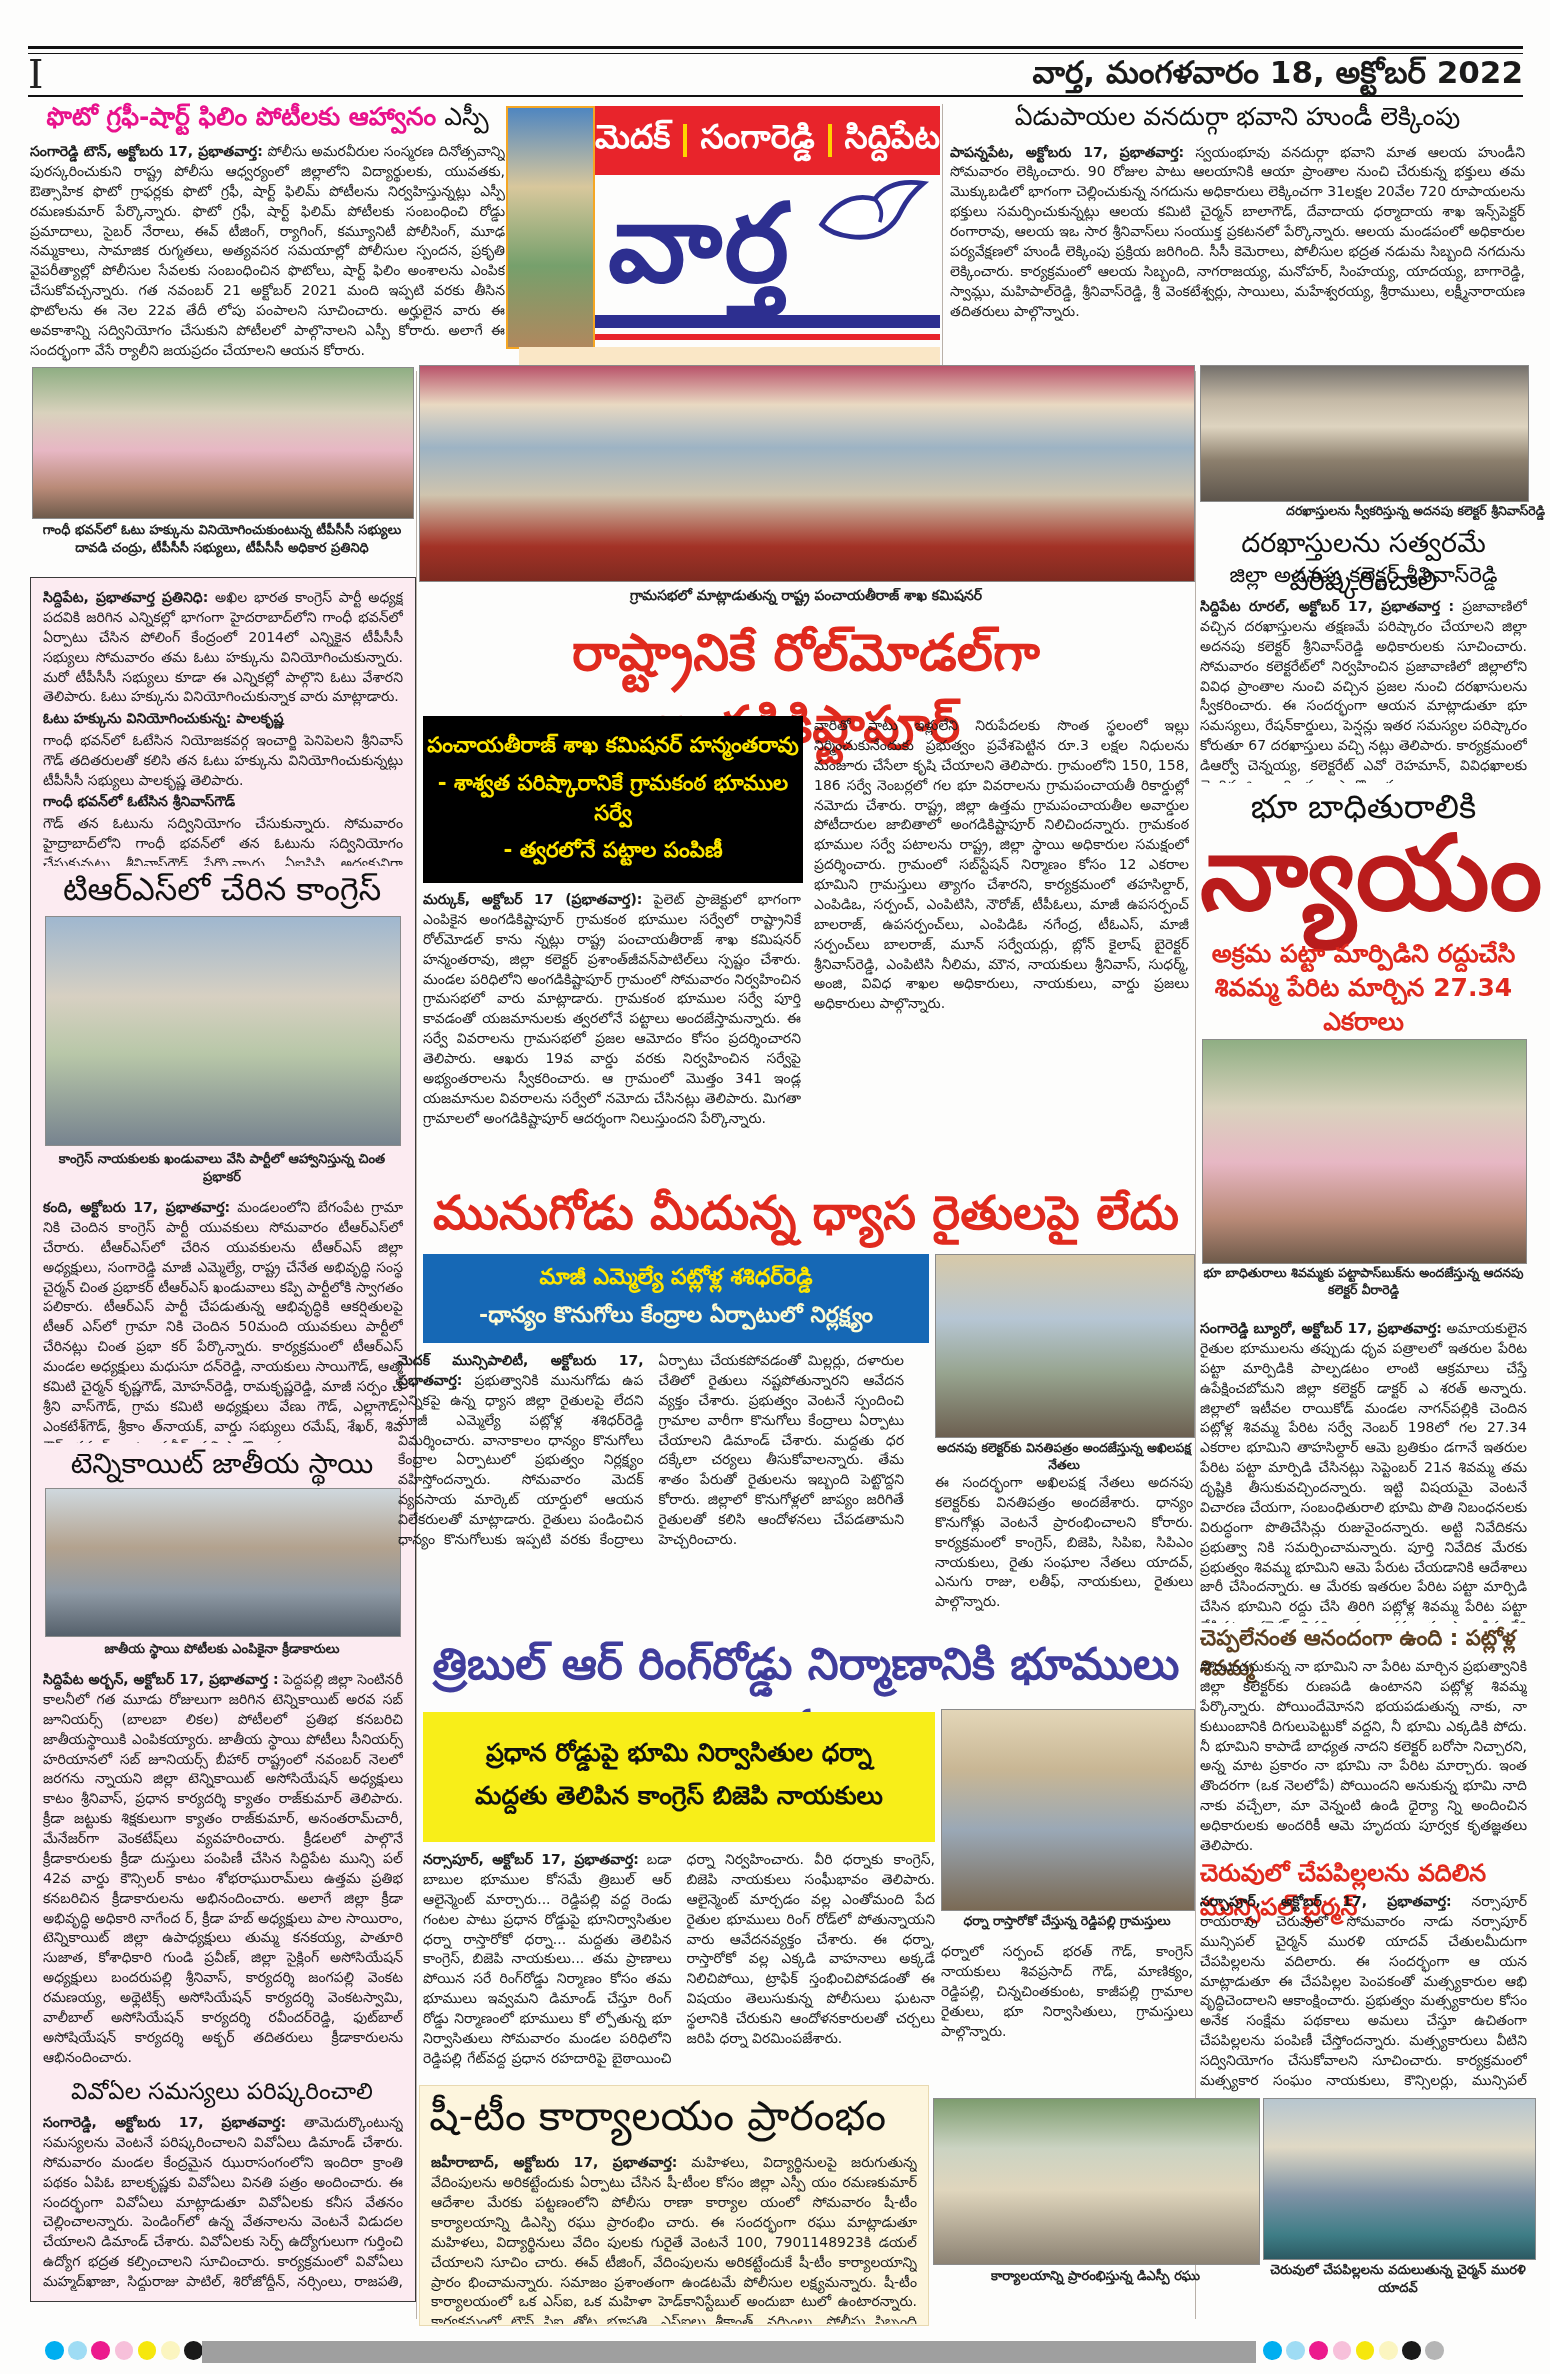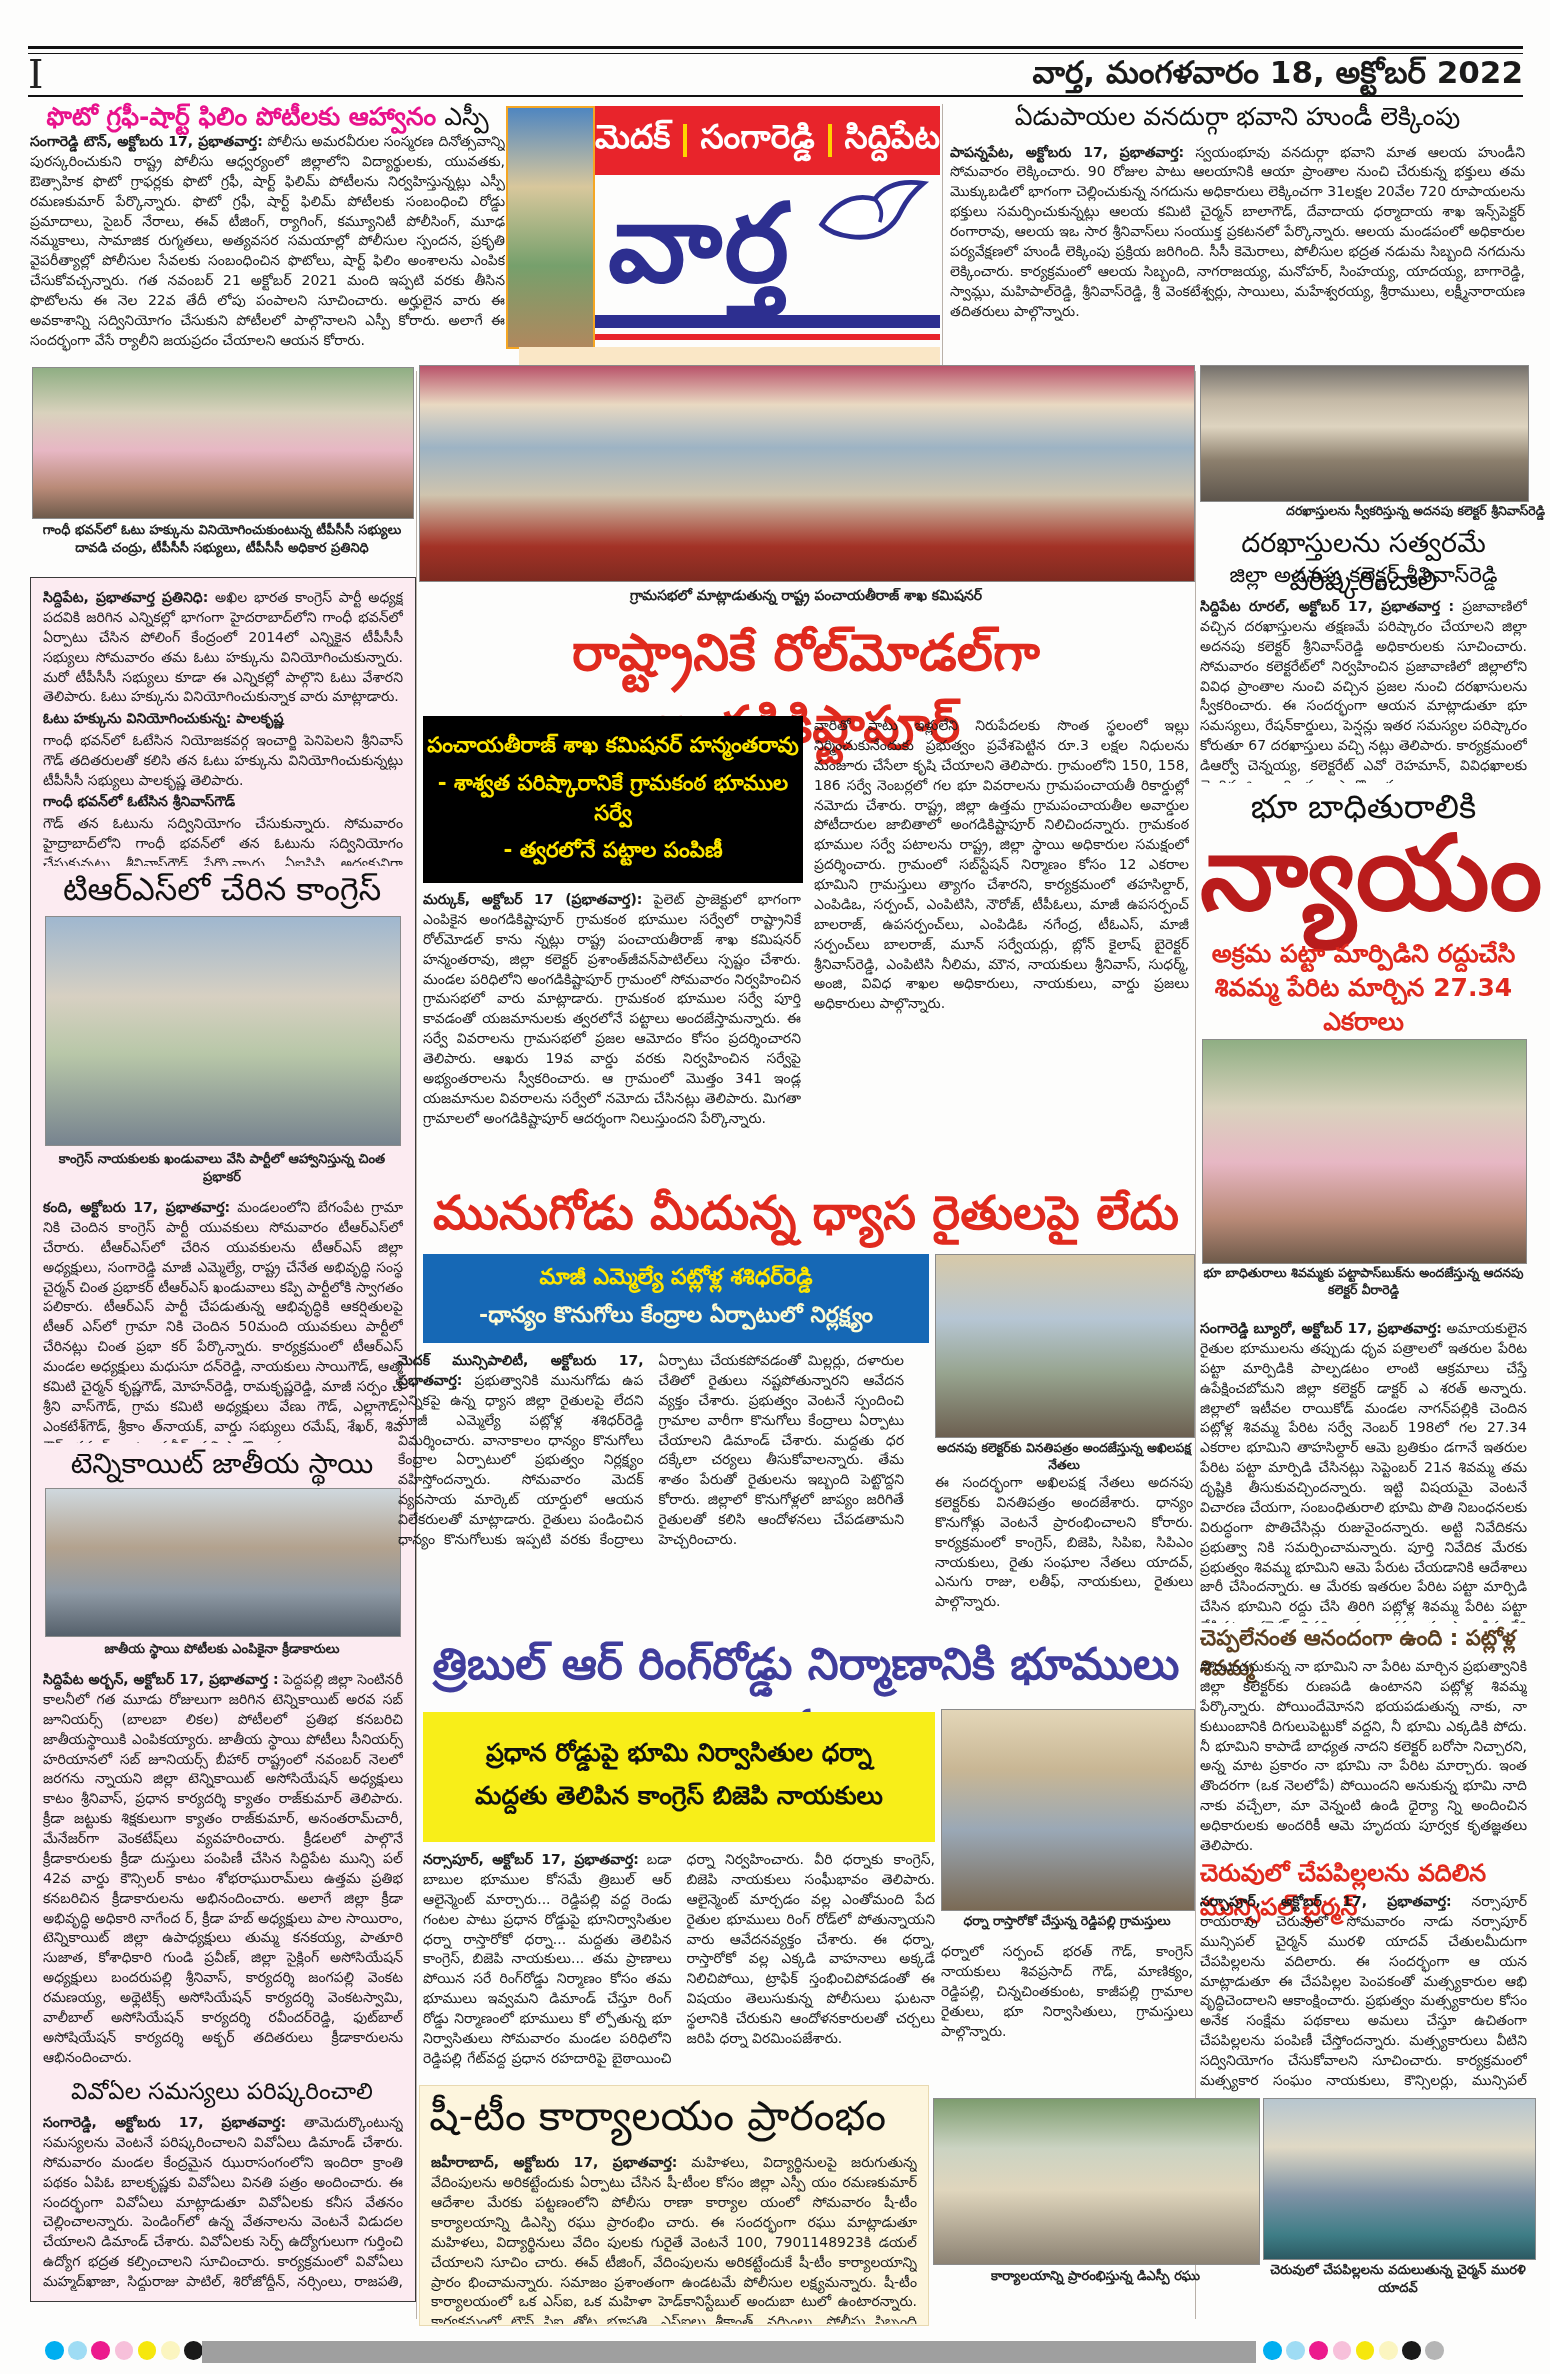--- a/index.html
+++ b/index.html
@@ -77,21 +77,21 @@
     <div class="abs" style="left:89px;top:211px;width:345px;height:13px;background:#2d2f90;"></div>
     <div class="abs" style="left:89px;top:230px;width:345px;height:5.6px;background:#e8242b;"></div>
     <div class="abs" style="left:13px;top:243px;width:421px;height:30px;background:#fae7c6;"></div>
   </div>
 
   <div class="abs" style="left:30px;top:102px;width:475px;height:273px;">
     <div class="center" style="font-size:25px;line-height:1.2;">
       <span class="hl-magenta">ఫొటో గ్రఫీ-షార్ట్ ఫిలిం పోటీలకు ఆహ్వానం</span>
       <span class="hl-black">ఎస్పీ</span>
     </div>
-    <div class="body-t" style="margin-top:0;height:230px;">
+    <div class="body-t" style="margin-top:10px;height:230px;">
       <p><span class="byline">సంగారెడ్డి టౌన్, అక్టోబరు 17, ప్రభాతవార్త:</span>
          <span>పోలీసు అమరవీరుల సంస్మరణ దినోత్సవాన్ని పురస్కరించుకుని రాష్ట్ర పోలీసు ఆధ్వర్యంలో జిల్లాలోని విద్యార్థులకు, యువతకు, ఔత్సాహిక ఫొటో గ్రాఫర్లకు ఫొటో గ్రఫీ, షార్ట్ ఫిలిమ్ పోటీలను నిర్వహిస్తున్నట్లు ఎస్పీ రమణకుమార్ పేర్కొన్నారు. ఫొటో గ్రఫీ, షార్ట్ ఫిలిమ్ పోటీలకు సంబంధించి రోడ్డు ప్రమాదాలు, సైబర్ నేరాలు, ఈవ్ టీజింగ్, ర్యాగింగ్, కమ్యూనిటీ పోలీసింగ్, మూఢ నమ్మకాలు, సామాజిక రుగ్మతలు, అత్యవసర సమయాల్లో పోలీసుల స్పందన, ప్రకృతి వైపరీత్యాల్లో పోలీసుల సేవలకు సంబంధించిన ఫొటోలు, షార్ట్ ఫిలిం అంశాలను ఎంపిక చేసుకోవచ్చన్నారు. గత నవంబర్ 21 అక్టోబర్ 2021 మంది ఇప్పటి వరకు తీసిన ఫొటోలను ఈ నెల 22వ తేదీ లోపు పంపాలని సూచించారు. అర్హులైన వారు ఈ అవకాశాన్ని సద్వినియోగం చేసుకుని పోటీలలో పాల్గొనాలని ఎస్పీ కోరారు. అలాగే ఈ సందర్భంగా వేసే ర్యాలీని జయప్రదం చేయాలని ఆయన కోరారు.</span></p>
     </div>
   </div>
 
   <div class="vrule" style="left:942px;top:104px;height:269px;"></div>
   <div class="abs" style="left:950px;top:102px;width:575px;height:273px;">
     <div class="center hl-black" style="font-size:25px;">ఏడుపాయల వనదుర్గా భవాని హుండీ లెక్కింపు</div>
     <div class="body-t" style="margin-top:5.6px;height:234px;">
       <p><span class="byline">పాపన్నపేట, అక్టోబరు 17, ప్రభాతవార్త:</span>

